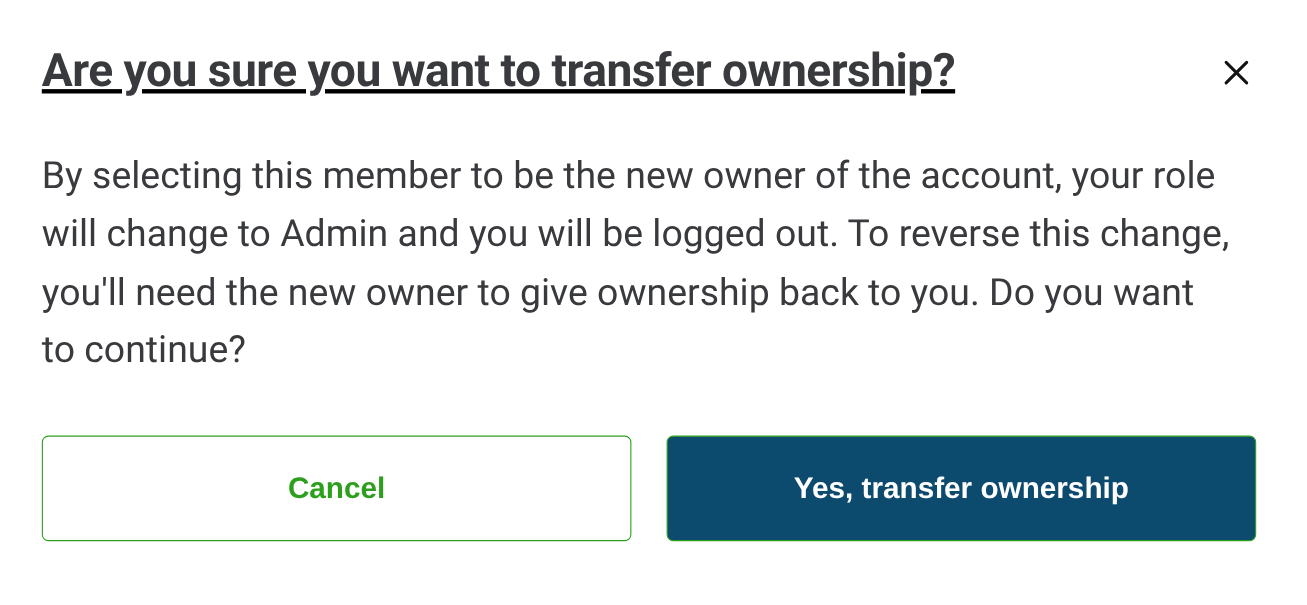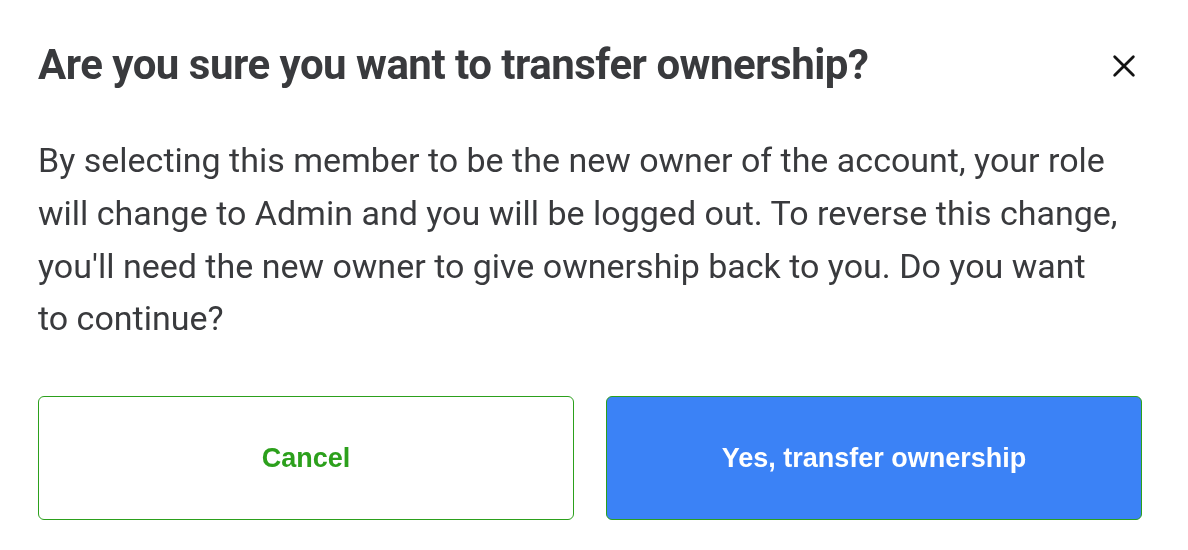--- a/index.html
+++ b/index.html
@@ -15,20 +15,21 @@
       position: relative;
     }
     .dialog {
       padding: 40px 38px 40px 38px;
       position: relative;
     }
     .header-row {
       display: flex;
       align-items: flex-start;
       justify-content: space-between;
+      text-decoration: underline;
     }
     .dialog-title {
       font-size: 42px;
       font-weight: 700;
       color: #393a3d;
       line-height: 1.2;
       letter-spacing: -0.5px;
     }
     .close-btn {
       background: none;
@@ -55,36 +56,36 @@
     .button-row {
       position: absolute;
       left: 38px;
       right: 46px;
       top: 396px;
       display: flex;
       gap: 32px;
     }
     .btn {
       flex: 1;
-      height: 124px;
+      height: 96px;
       border-radius: 6px;
       font-size: 27px;
       font-weight: 600;
       cursor: pointer;
       display: flex;
       align-items: center;
       justify-content: center;
     }
     .btn-cancel {
       background: #ffffff;
       border: 1.5px solid #2ca01c;
       color: #2ca01c;
     }
     .btn-confirm {
-      background: #3b82f6;
+      background: #0c4a6e;
       border: 1.5px solid #2ca01c;
       color: #ffffff;
     }
   </style>
 </head>
 <body>
 
 <div class="dialog">
   <div class="header-row">
     <h1 class="dialog-title">Are you sure you want to transfer ownership?</h1>

